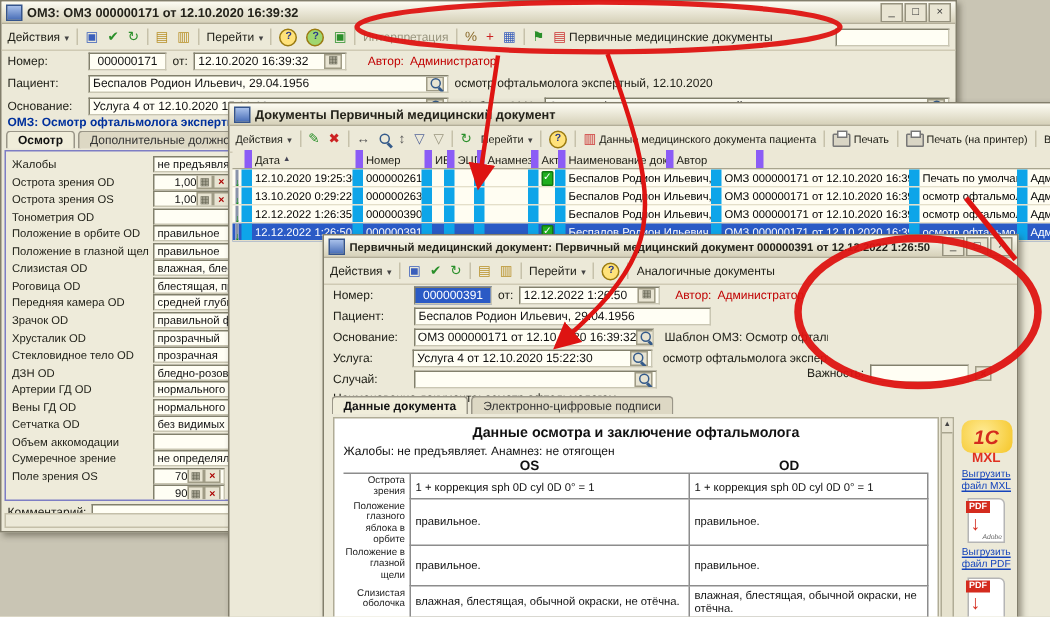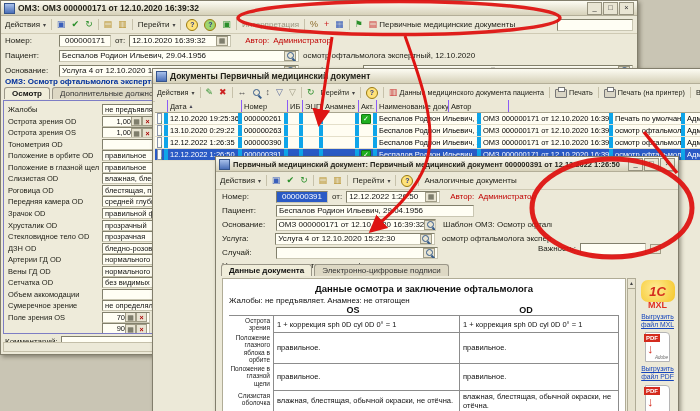--- a/index.html
+++ b/index.html
@@ -37,22 +37,22 @@
   .tab.active{background:#f0edda;position:relative;font-weight:bold;color:#111}
   
   #exam{position:absolute;left:2px;top:99px;width:631px;height:232px;border:1px solid #7d7dc4;background:#eeebda;overflow:hidden}
   .exrow{position:absolute;left:4px;right:4px;height:11px;display:flex;align-items:center;gap:3px}
   .exlab{width:91px;font-size:7.5px;color:#22221a;white-space:nowrap;overflow:hidden;flex:0 0 auto}
   .exval{height:11px;font-size:7.5px}
   
   .dtwrap{position:absolute;left:2px;top:31px;font-size:7.5px}
   .dtr{display:flex;height:11px;background:#fffdf2;border-bottom:1px solid #e4dfca}
   .dtr.hdr{background:#ece8d6;border-bottom:1px solid #a8a48e;height:12px}
-  .dtc{border-right:4px solid #0ea5e9;padding:0 2px;overflow:hidden;white-space:nowrap;display:flex;align-items:center;box-sizing:border-box;flex:0 0 auto}
-  .dtr.hdr .dtc{border-right:1px solid #8b5cf6;color:#22221a}
+  .dtc{border-right:7px solid #0ea5e9;padding:0 2px;overflow:hidden;white-space:nowrap;display:flex;align-items:center;box-sizing:border-box;flex:0 0 auto}
+  .dtr.hdr .dtc{border-right:5px solid #8b5cf6;color:#22221a}
   .dtr.sel{background:#2a5ac5;color:#fff}
   .chk{width:8px;height:8px;background:#1fae1f;border:1px solid #127a12;border-radius:1px;color:#fff;font-size:7px;line-height:8px;text-align:center}
   .docico{width:8px;height:9px;background:#fdfdf8;border:1px solid #8a94aa;position:relative}
   .docarr{position:absolute;right:-2px;bottom:-3px;color:#0a9a0a;font-size:7px;font-weight:bold;line-height:7px}
   .sortmark{font-size:5px;color:#445;margin-left:2px}
   
   #gbox{position:absolute;left:338px;top:22px;width:114px;height:59px;background:#00d21e;border:1px solid #00a018;display:flex;flex-direction:column;align-items:center;box-sizing:border-box}
   #gbox .gtitle{margin-top:5px;font-size:8.5px;font-weight:bold;color:#000}
   #gbox .gbtn{margin-top:5px;width:98px;height:22px;background:#f2efdc;border:1px solid;border-color:#fffdf0 #8a8676 #8a8676 #fffdf0;
        color:#007a00;font-size:7.5px;display:flex;align-items:center;justify-content:center}

